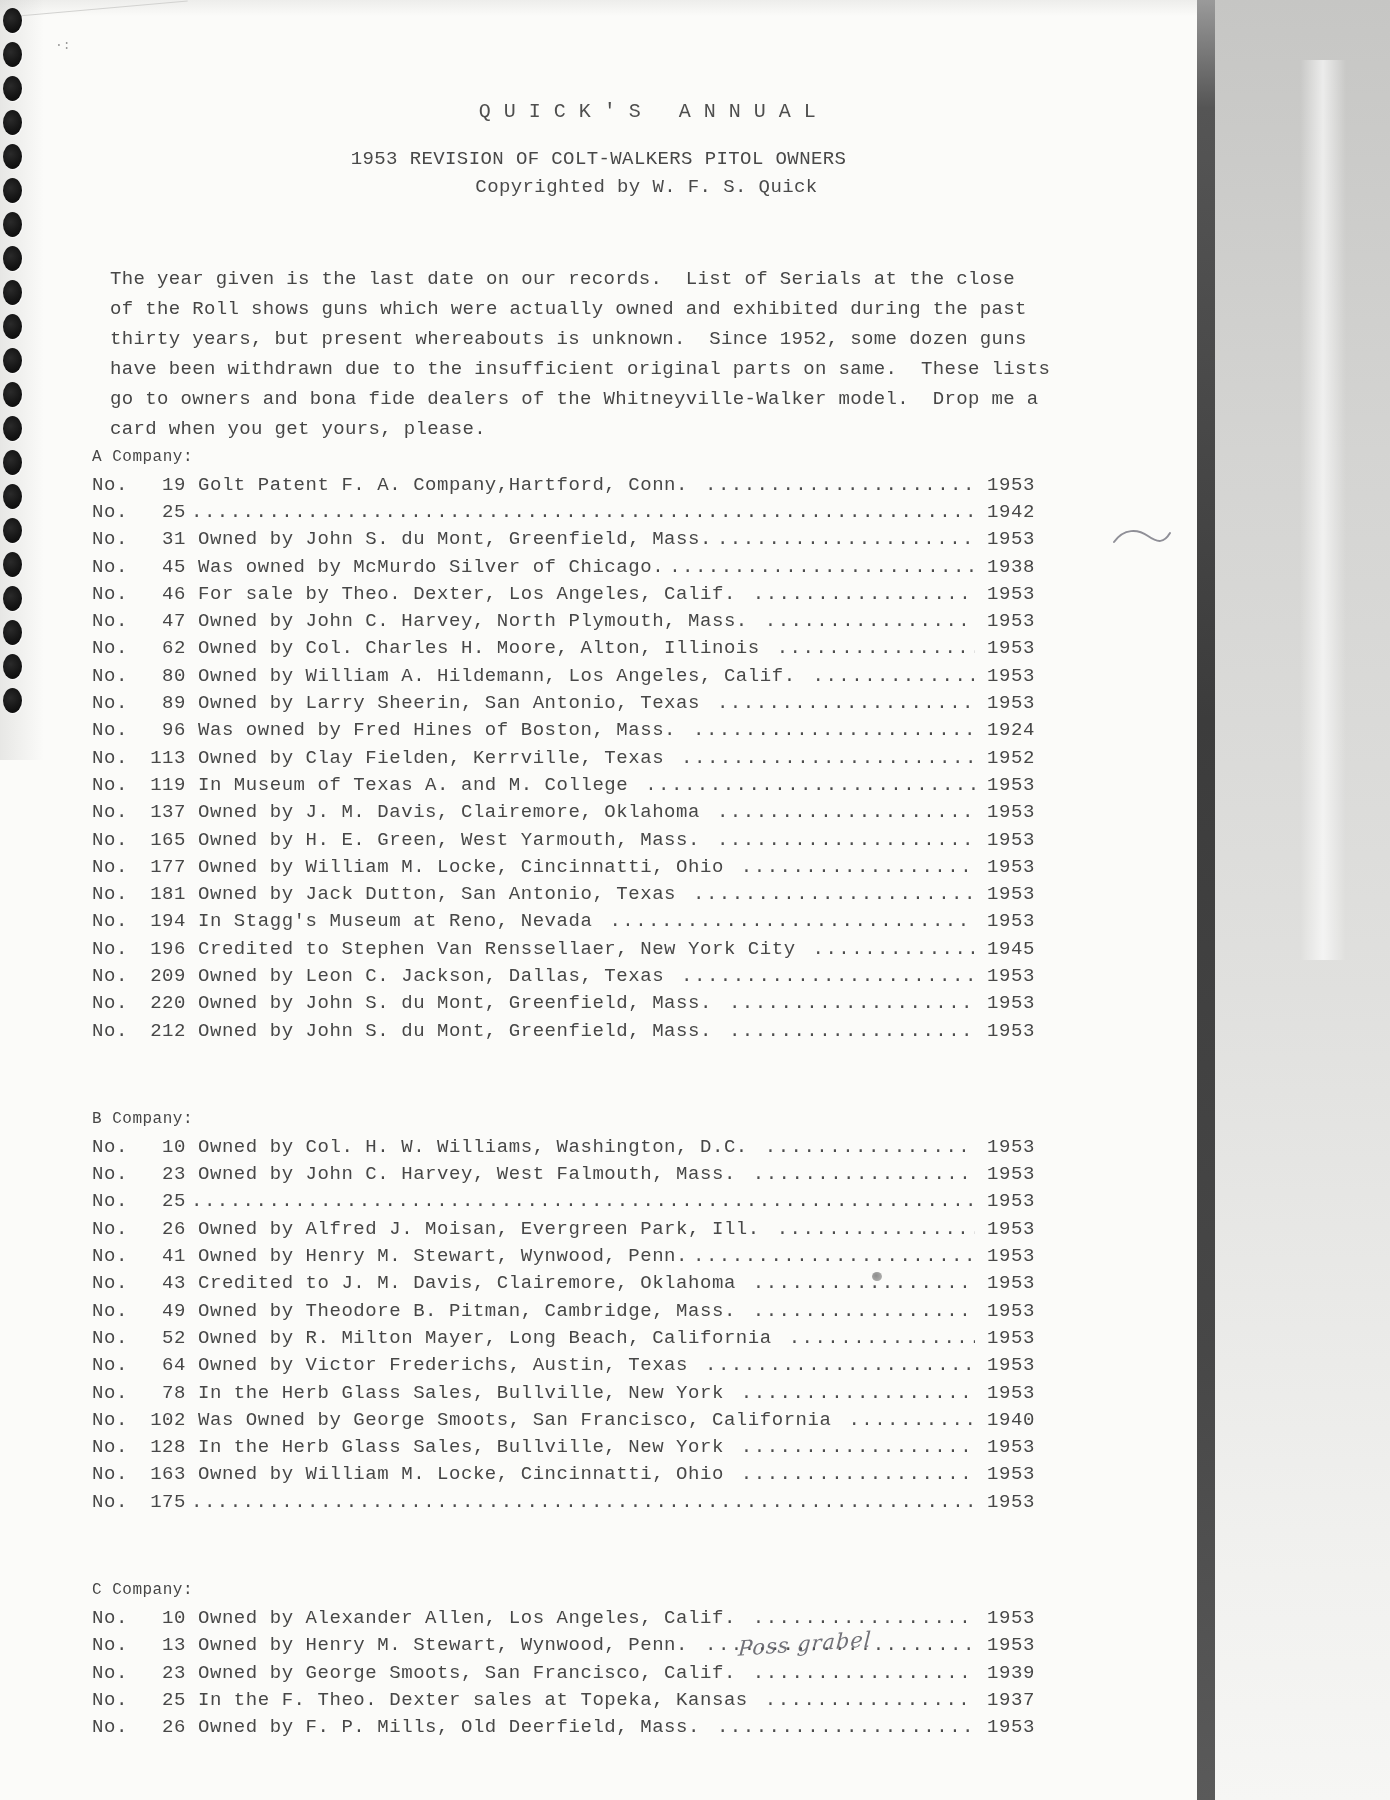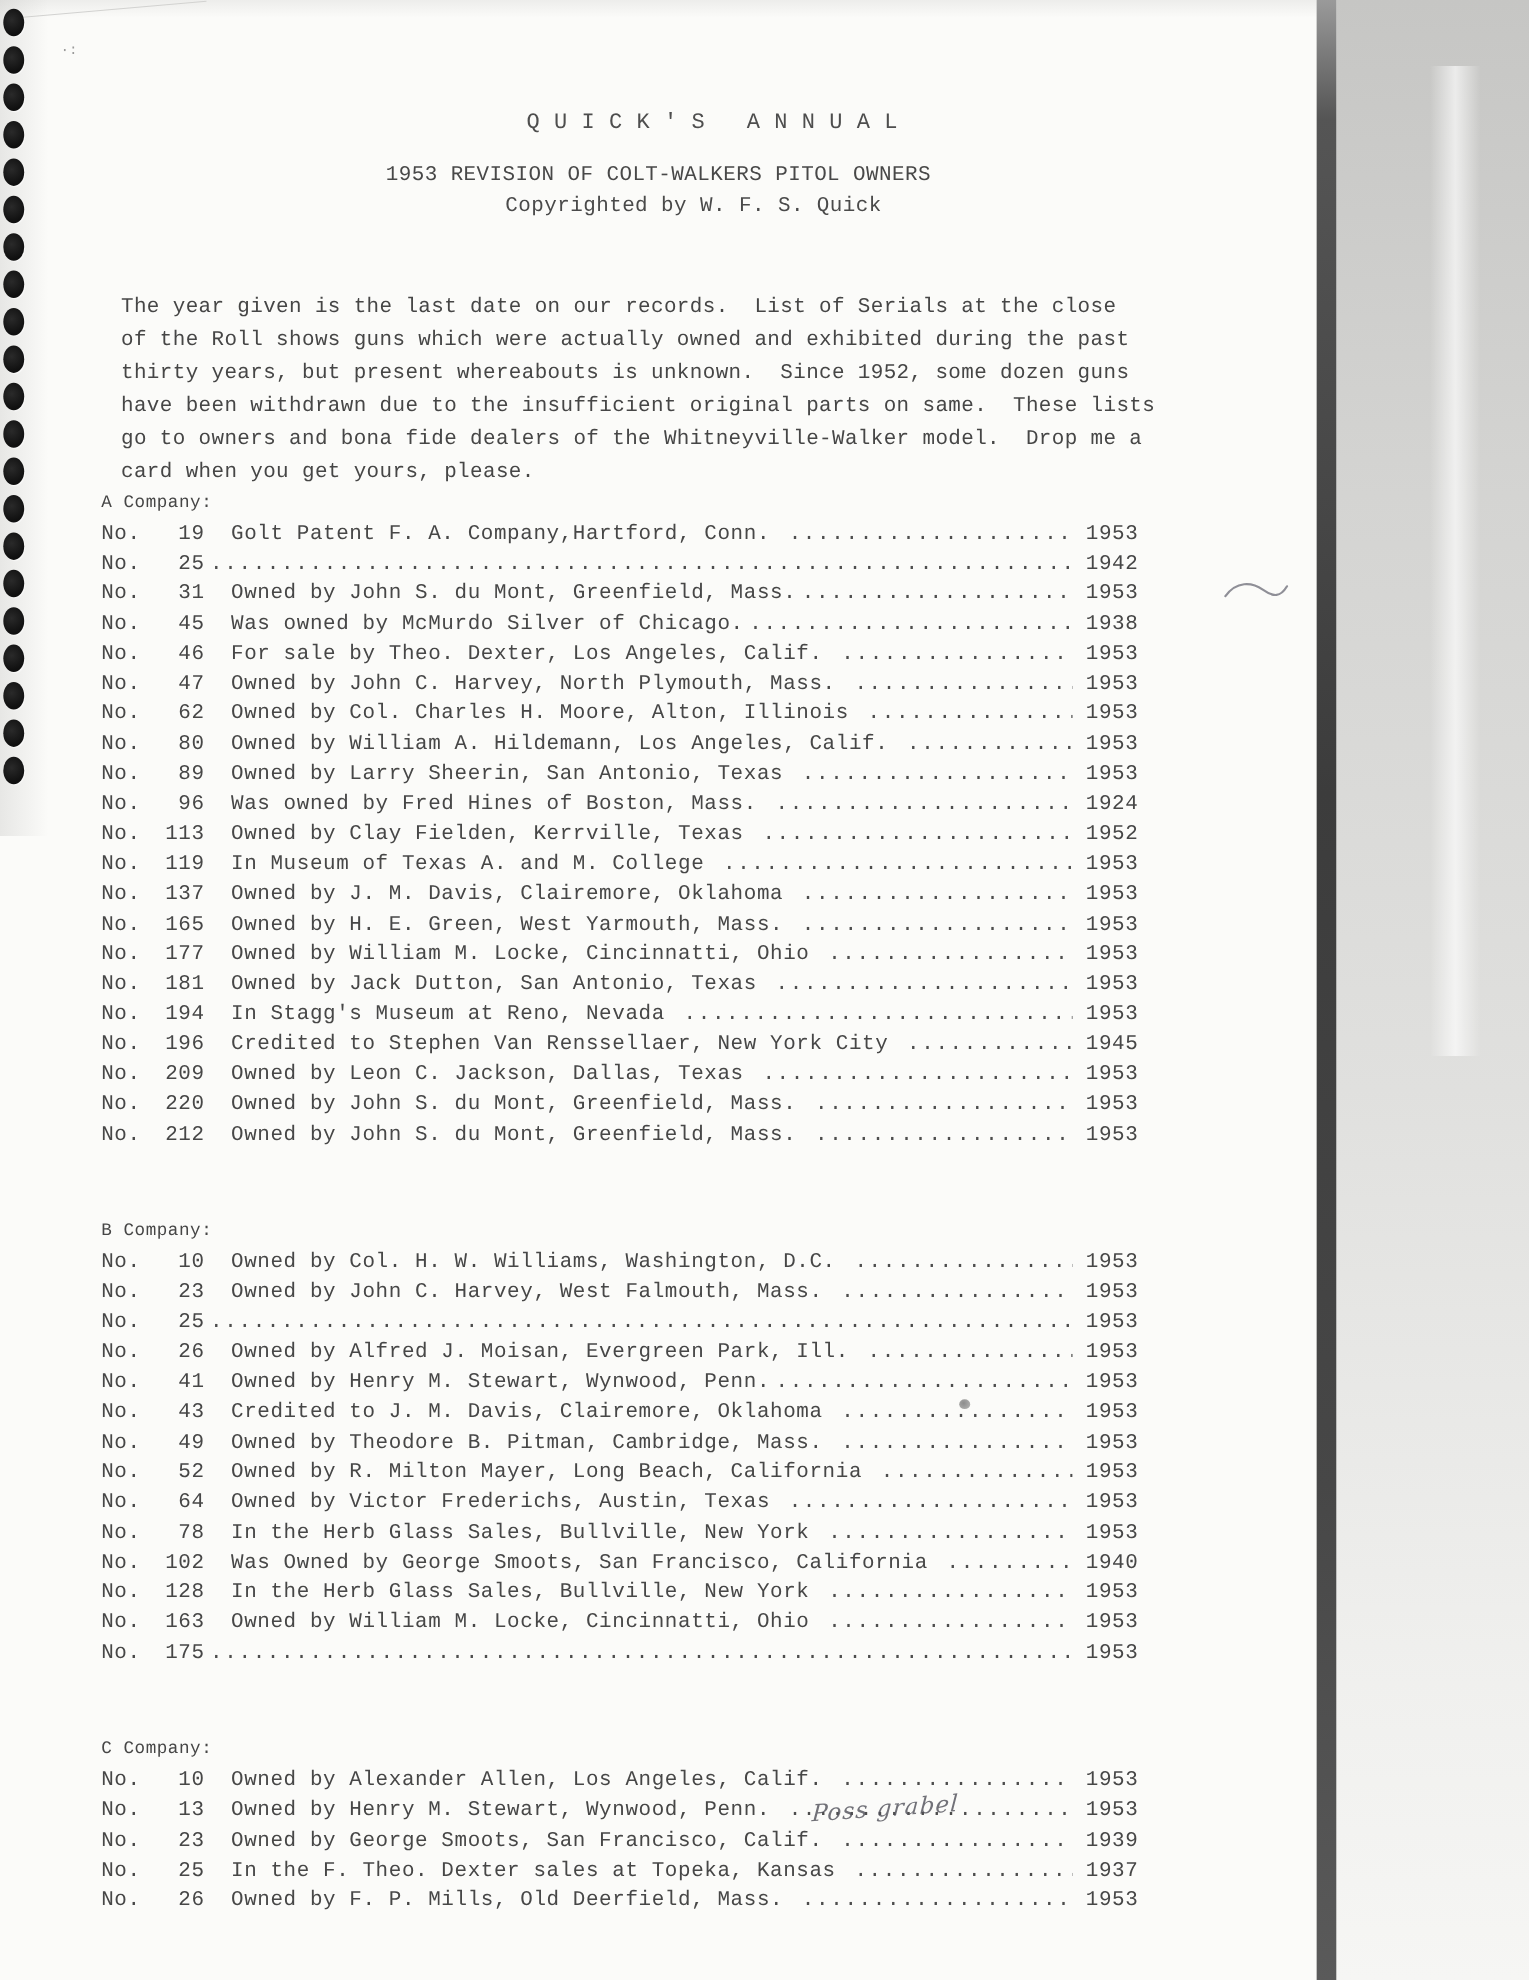--- a/index.html
+++ b/index.html
@@ -20,32 +20,32 @@
              background:linear-gradient(180deg,#9a9a9a 0%,#555 6%,#3c3c3c 40%,#474747 75%,#5a5a5a 100%);}
   .right-margin{position:absolute;left:1215px;top:0;width:175px;height:1800px;
                 background:linear-gradient(180deg,#c6c6c4 0%,#d4d4d2 25%,#e0e0de 55%,#f0f0ee 85%,#f6f6f4 100%);}
   .right-streak{position:absolute;left:1300px;top:60px;width:46px;height:900px;
                 background:linear-gradient(90deg,rgba(255,255,255,0),rgba(255,255,255,.65),rgba(255,255,255,0));}
   
   .doc-title{position:absolute;left:0;top:100px;width:1295px;text-align:center;
              font-size:20px;letter-spacing:.5px;color:#4e4e4e;white-space:pre;}
   .doc-subtitle{position:absolute;left:0;top:148px;width:1197px;text-align:center;
                 font-size:19px;letter-spacing:.4px;color:#484848;white-space:pre;}
-  .doc-copyright{position:absolute;left:0;top:176px;width:1197px;text-align:center;
+  .doc-copyright{position:absolute;left:16px;top:176px;width:1197px;text-align:center;
                  font-size:19px;letter-spacing:.4px;color:#4a4a4a;white-space:pre;padding-left:32px;}
   .intro{position:absolute;left:110px;top:264px;width:990px;font-size:19px;line-height:30px;
          letter-spacing:.35px;white-space:pre;color:#464646;}
   
   .sections{position:absolute;left:92px;top:444px;width:950px;}
   .section{margin-bottom:62px;}
   .section-heading{font-size:16px;line-height:27px;letter-spacing:.5px;color:#464646;white-space:pre;}
   .row{display:flex;align-items:center;height:27.3px;font-size:19px;letter-spacing:.55px;color:#474747;}
   .row .no{width:40px;flex:0 0 auto;white-space:pre;}
   .row .serial{width:54px;flex:0 0 auto;text-align:right;white-space:pre;}
-  .row .desc{margin-left:24px;flex:0 0 auto;white-space:pre;}
+  .row .desc{margin-left:12px;flex:0 0 auto;white-space:pre;}
   .row .leader{flex:1 1 auto;overflow:hidden;white-space:nowrap;margin:0 5px;letter-spacing:1.5px;color:#4d4d4d;}
   .row .year{width:62px;flex:0 0 auto;text-align:center;white-space:pre;}
   
   .handwriting{position:absolute;left:738px;top:1632px;font-family:"DejaVu Serif",serif;
                font-style:italic;font-size:21px;color:#4f4f58;transform:rotate(-4deg) skewX(-8deg);
                opacity:.8;letter-spacing:1px;}
   .pen-mark{position:absolute;left:1112px;top:526px;}
   .smudge-dot{position:absolute;left:872px;top:1272px;width:10px;height:9px;border-radius:50%;
               background:radial-gradient(circle at 40% 40%,#8d8d8d,#b8b8b6);}
   .corner-mark{position:absolute;left:55px;top:38px;font-size:13px;color:#9a9a9a;}

